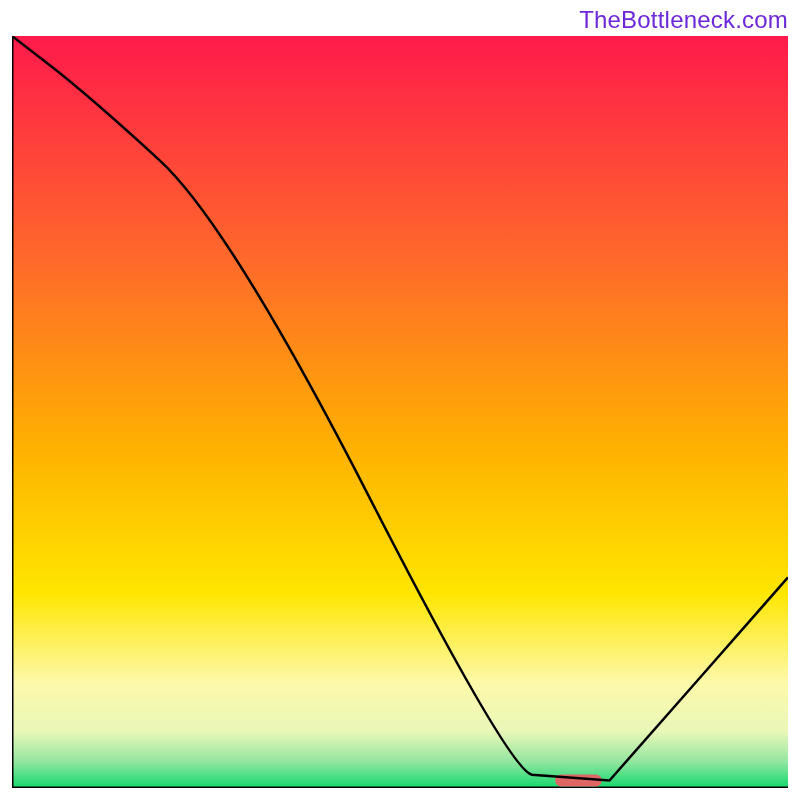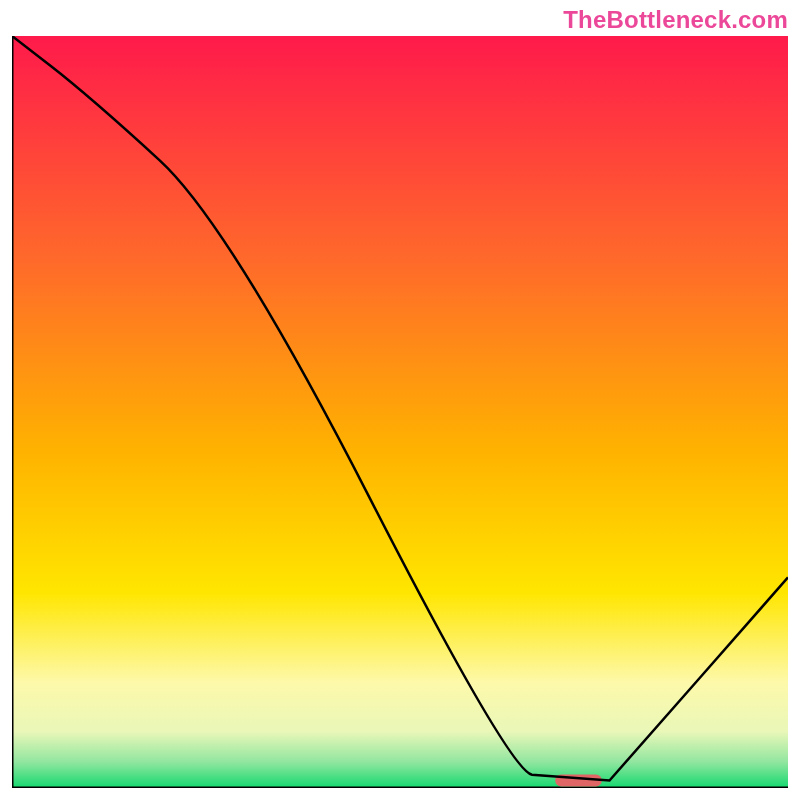--- a/index.html
+++ b/index.html
@@ -11,22 +11,22 @@
     height: 800px;
     background: #ffffff;
   }
 
   .watermark {
     position: absolute;
     top: 6px;
     right: 12px;
     font-family: Arial, Helvetica, sans-serif;
     font-size: 24px;
-    font-weight: bold;
-    color: #ec4899;
+    font-weight: normal;
+    color: #6d28d9;
     letter-spacing: 0.2px;
     z-index: 10;
   }
 
   .plot-area {
     position: absolute;
     left: 12px;
     top: 36px;
     width: 776px;
     height: 752px;

